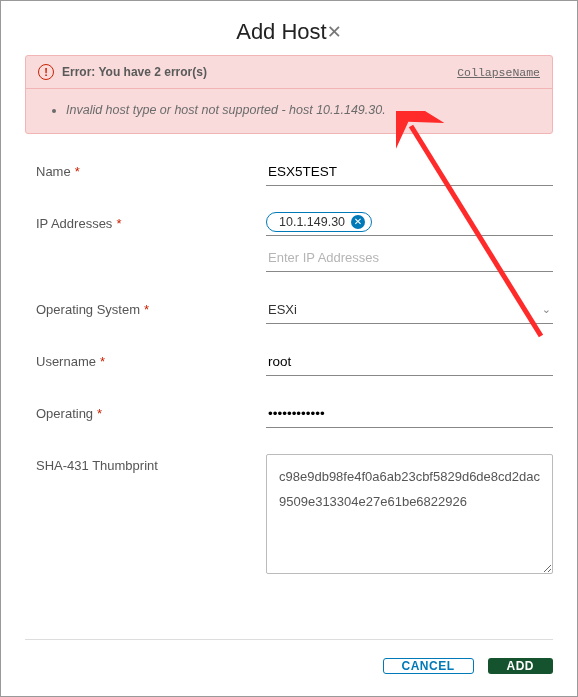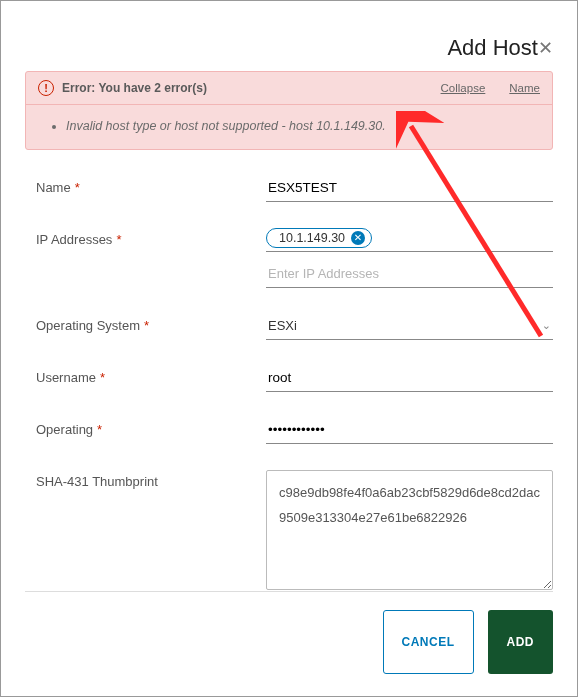--- a/index.html
+++ b/index.html
@@ -13,23 +13,22 @@
   .modal {
     width: 578px;
     height: 697px;
     border: 1px solid #999;
     position: relative;
     padding: 18px 24px 24px 24px;
   }
   .header {
     display: flex;
     align-items: center;
-    justify-content: flex-end;
+    justify-content: center;
     margin-bottom: 10px;
-    margin-top: 16px;
   }
   .title {
     font-size: 22px;
     font-weight: 400;
     color: #222;
   }
   .close-icon {
     font-size: 18px;
     color: #777;
     cursor: pointer;
@@ -62,21 +61,22 @@
     line-height:1;
   }
   .error-title {
     font-weight: 700;
     color: #5a5a5a;
     font-size: 12px;
     flex:1;
   }
   .error-links {
     display:flex;
-    gap: 24px;
+    gap: 0;
+    font-family: Liberation Mono, monospace;
   }
   .error-links span {
     font-size: 11.5px;
     color: #666;
     text-decoration: underline;
     cursor: pointer;
   }
   .error-body {
     padding: 14px 12px 16px 12px;
     color: #6b6b6b;
@@ -178,21 +178,21 @@
     gap:14px;
     border-top: 1px solid #ddd;
     left:24px;
     padding-top: 18px;
     justify-content:flex-end;
   }
   .btn {
     font-size:12px;
     font-weight:600;
     letter-spacing: 0.5px;
-    padding: 24px 18px;
+    padding: 0 18px;
     border-radius:3px;
     cursor:pointer;
     border:1px solid transparent;
   }
   .btn-secondary {
     background:#fff;
     color:#0079b8;
     border:1px solid #0079b8;
   }
   .btn-primary {

